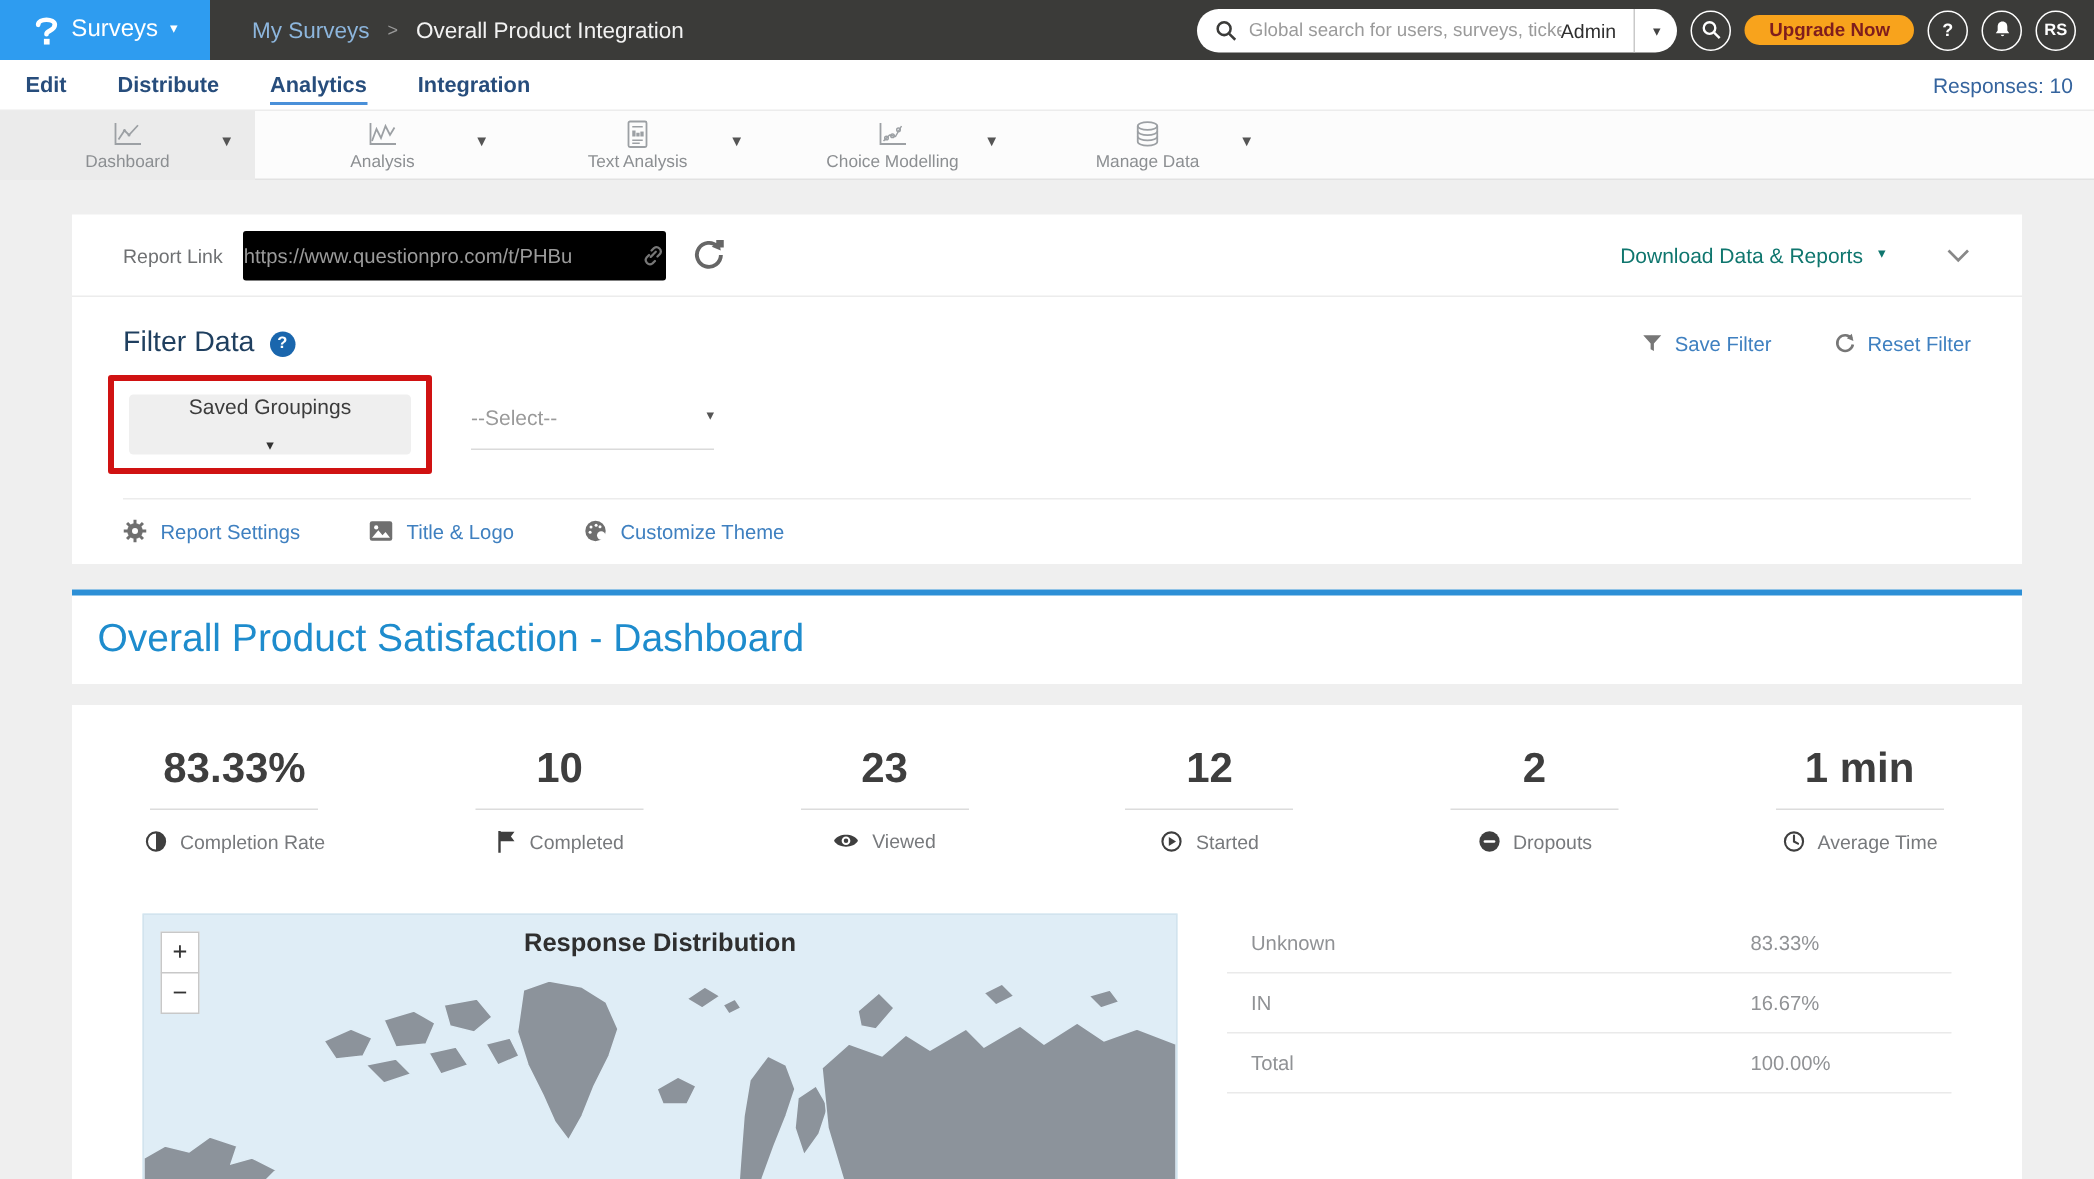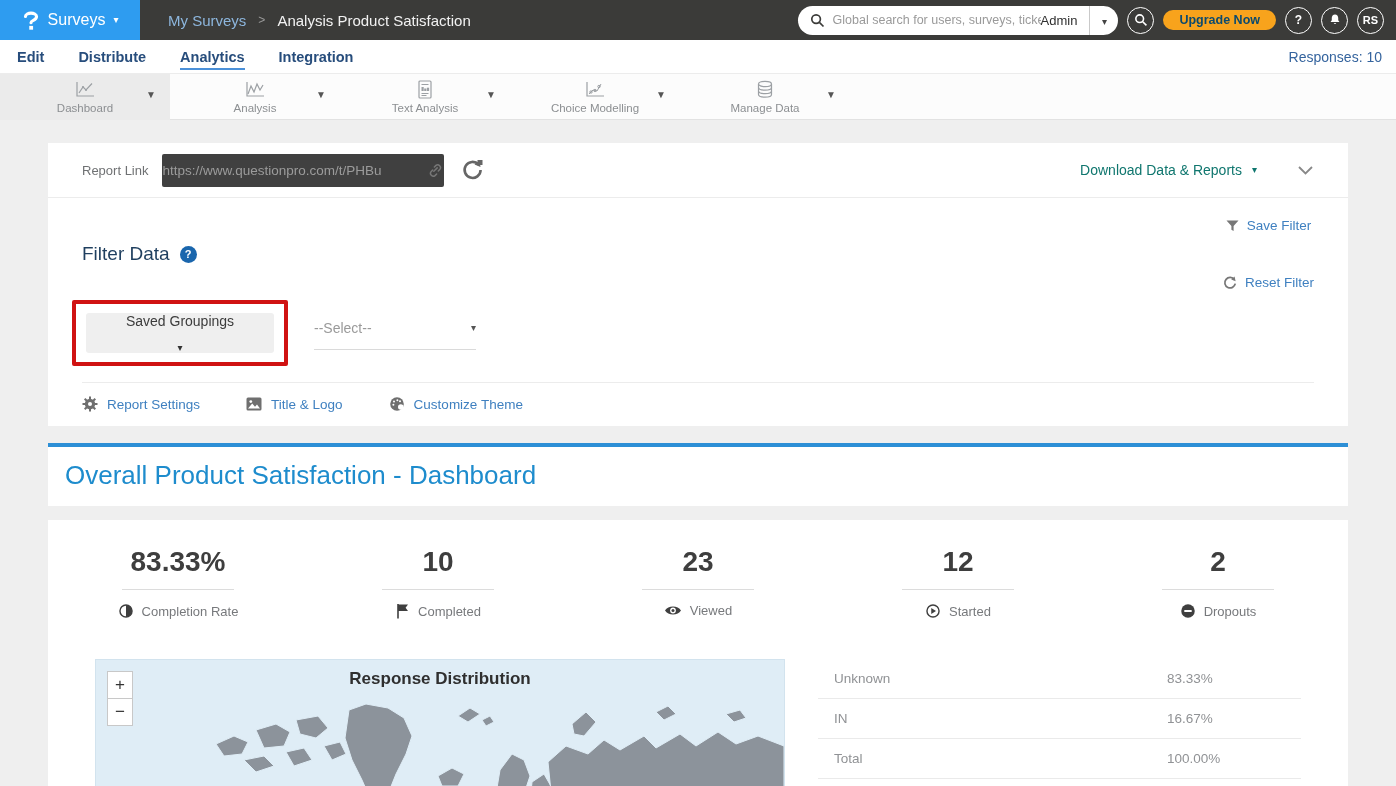--- a/index.html
+++ b/index.html
@@ -18,21 +18,21 @@
   .crumb-current { color:#f2f2f2; }
   .top-right { margin-left:auto; display:flex; align-items:center; gap:9px; padding-right:12px; }
   .search-pill { background:#fff; border-radius:15px; height:29px; display:flex; align-items:center; overflow:hidden; }
   .search-pill .mag { margin:0 8px 0 12px; display:flex; }
   .search-pill input { border:0; outline:none; width:208px; font-size:12.5px; color:#333; font-family:"Liberation Sans",sans-serif; }
   .search-pill input::placeholder { color:#9a9a9a; }
   .scope { font-size:13px; color:#2f2f2f; padding:0 12px 0 0; }
   .pill-div { width:1px; align-self:stretch; background:#c9c9c9; }
   .pill-caret { width:28px; text-align:center; color:#444; cursor:pointer; }
   .circle-btn { width:27px; height:27px; border-radius:50%; border:1.5px solid #fff; display:flex; align-items:center; justify-content:center; color:#fff; font-size:12px; font-weight:bold; cursor:pointer; background:transparent; }
-  .upgrade { background:var(--accent-orange,#f8a31c); color:#0c4a6e; font-size:12.5px; font-weight:bold; border:0; border-radius:15px; padding:3px 16px; cursor:pointer; }
+  .upgrade { background:var(--accent-orange,#f8a31c); color:#7f1d1d; font-size:12.5px; font-weight:bold; border:0; border-radius:15px; padding:3px 16px; cursor:pointer; }
 
   
   .navrow { height:34px; background:#fff; display:flex; align-items:center; border-bottom:1px solid #ececec; }
   .tab { padding:0 17px; font-size:14.5px; font-weight:bold; color:var(--navy,#274d7c); cursor:pointer; }
   .tab .tab-text { padding-bottom:3px; }
   .tab.active .tab-text { border-bottom:2px solid #4a90d9; }
   .responses { margin-left:auto; padding-right:14px; font-size:14px; color:#35649e; }
 
   
   .toolbar { height:46px; background:#fcfcfc; border-bottom:1px solid #e2e2e2; display:flex; }
@@ -43,31 +43,31 @@
   .tool-ico { height:18px; display:flex; align-items:flex-end; }
 
   
   .wrap { padding:0 48px; }
   .card { background:#fff; }
 
   
   .card1 { margin-top:23px; }
   .linkrow { display:flex; align-items:center; height:55px; padding:0 34px; border-bottom:1px solid #ececec; }
   .linklabel { font-size:13px; color:#6f7173; margin-right:14px; }
-  .url-box { background:#404040; height:33px; display:flex; align-items:center; padding:0 0; width:282px; border-radius:2px; }
+  .url-box { background:#000000; height:33px; display:flex; align-items:center; padding:0 0; width:282px; border-radius:2px; }
   .url-box input { background:transparent; border:0; outline:none; flex:1; font-size:13.5px; color:#9b9b9b; font-family:"Liberation Sans",sans-serif; }
   .circ-ico { margin-left:18px; display:flex; cursor:pointer; }
   .linkrow-right { margin-left:auto; display:flex; align-items:center; gap:40px; }
   .download { display:flex; align-items:center; gap:10px; font-size:14px; color:#0f766e; cursor:pointer; }
   .chev { display:flex; cursor:pointer; }
 
   .filter-head { display:flex; align-items:center; padding:20px 34px 0; }
   .filter-title { font-size:19px; color:#1f3f5f; }
   .help-dot { width:17px; height:17px; border-radius:50%; background:#1a66ad; color:#fff; font-size:11px; font-weight:bold; display:flex; align-items:center; justify-content:center; margin-left:10px; cursor:pointer; }
-  .filter-actions { margin-left:auto; display:flex; align-items:center; gap:42px;flex-direction:column; }
+  .filter-actions { margin-left:auto; display:flex; align-items:center; gap:42px; }
   .f-act { display:flex; align-items:center; gap:8px; font-size:13.5px; color:var(--link-blue,#3f80c0); cursor:pointer; }
 
   .filter-row { display:flex; align-items:flex-start; padding:10px 0 0 24px; }
   .red-box { border:4px solid var(--annotation-red,#d01212); border-radius:2px; padding:9px 10px; }
   .select-box { background:#efefef; height:40px; width:188px; border-radius:3px; display:flex; align-items:center; justify-content:space-between; padding:0 13px; font-size:14px; color:#3c3c3c; cursor:pointer;flex-direction:column; }
   .select-box .caret { color:#333; }
   .select-line { margin-left:26px; margin-top:20px; width:162px; display:flex; align-items:center; justify-content:space-between; border-bottom:1px solid #dadada; padding-bottom:13px; font-size:14px; color:#9a9a9a; cursor:pointer; }
   .select-line .caret { color:#555; }
   .divider { margin:16px 34px 0; border-top:1px solid #ececec; }
   .links-row { display:flex; gap:46px; padding:13px 34px 14px; align-items:center; }
@@ -116,21 +116,21 @@
             <path d="M5,10 C5,3.5 21,3.5 21,10 C21,16 13,15 13,19" fill="none" stroke="#fff" stroke-width="4.5" stroke-linecap="round"></path>
             <rect x="10.5" y="23.5" width="5.5" height="5.5" fill="#fff"></rect>
           </svg>
       </span>
       <span class="brand-label">Surveys</span>
       <span class="caret">▾</span>
     </div>
     <div class="crumbs">
       <span class="crumb-parent">My Surveys</span>
       <span class="crumb-sep">&gt;</span>
-      <span class="crumb-current">Analysis Product Satisfaction</span>
+      <span class="crumb-current">Overall Product Integration</span>
     </div>
     <div class="top-right">
       <div class="search-pill">
         <span class="mag">
           <svg width="15" height="15" viewBox="0 0 16 16">
               <circle cx="6.5" cy="6.5" r="4.6" fill="none" stroke="#3b3b39" stroke-width="1.8"></circle>
               <line x1="10" y1="10" x2="14.4" y2="14.4" stroke="#3b3b39" stroke-width="1.8"></line>
             </svg>
         </span>
         <input type="text" placeholder="Global search for users, surveys, tickets" style="">
@@ -420,20 +420,33 @@
             <span style="display:flex;">
               <svg width="16" height="16" viewBox="0 0 18 18">
                   <circle cx="9" cy="9" r="7.6" fill="#3f3f3f"></circle>
                   <rect x="4.6" y="8" width="8.8" height="2" rx="1" fill="#fff"></rect>
                 </svg>
             </span>
             <span class="stat-label">Dropouts</span>
           </div>
         </div>
 
+        <div class="stat">
+          <div class="stat-value">1 min</div>
+          <div class="stat-line"></div>
+          <div class="stat-bottom">
+            <span style="display:flex;">
+              <svg width="16" height="16" viewBox="0 0 18 18">
+                  <circle cx="9" cy="9" r="6.8" fill="none" stroke="#3f3f3f" stroke-width="1.6"></circle>
+                  <path d="M9,4.6 V9 L12,10.6" fill="none" stroke="#3f3f3f" stroke-width="1.6" stroke-linecap="round"></path>
+                </svg>
+            </span>
+            <span class="stat-label">Average Time</span>
+          </div>
+        </div>
 
       </div>
 
       <div class="bottom">
 
         <div class="map">
           <div class="map-title">Response Distribution</div>
           <div class="zoomctrl">
             <button class="zbtn">+</button>
             <button class="zbtn">−</button>

